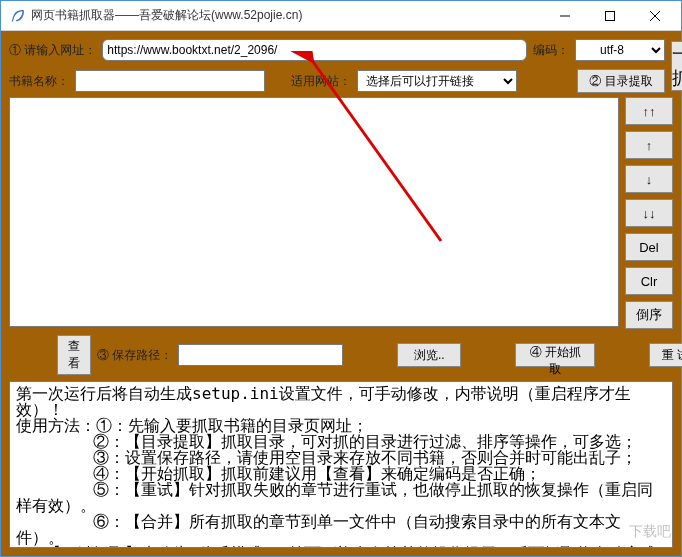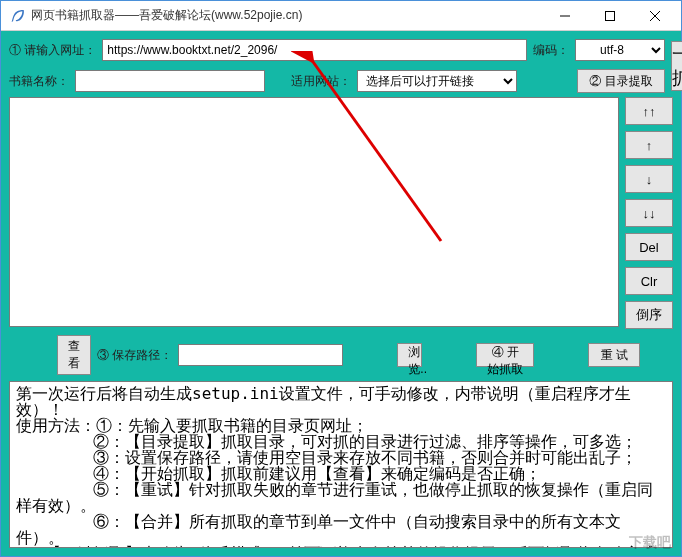--- a/index.html
+++ b/index.html
@@ -1,49 +1,49 @@
 <!DOCTYPE html>
 <html><head>
 <meta charset="utf-8">
 <style>
   * { box-sizing: border-box; margin: 0; padding: 0; }
   body { font-family: "Microsoft YaHei", SimSun, sans-serif; font-size: 12px; background: #fff; }
-  .window { width: 682px; height: 557px; border: 1px solid #4a90d9; background: #14b8a6; display: flex; flex-direction: column; position: relative; }
+  .window { width: 682px; height: 557px; border: 1px solid #4a90d9; background: #a16207; display: flex; flex-direction: column; position: relative; }
   .titlebar { height: 30px; background: #fff; border-bottom: 1px solid #d0d0d0; display: flex; align-items: center; padding: 0 4px 0 8px; }
   .feather { width: 16px; height: 16px; margin-right: 6px; }
   .titletext { flex: 1; font-size: 12px; color: #333; }
   .winbtn { width: 45px; height: 29px; display: flex; align-items: center; justify-content: center; color: #333; }
   .winbtn svg { width: 10px; height: 10px; }
 
   .topform { padding: 8px 8px 4px 8px; display: flex; flex-direction: column; gap: 6px; }
   .row { display: flex; align-items: center; gap: 6px; }
   .lbl { font-size: 12px; color: #222; white-space: nowrap; }
   input[type=text], select { border: 1px solid #7a7a7a; height: 22px; padding: 0 4px; font-size: 12px; background: #fff; }
-  .url-input { flex: 1; }
+  .url-input { flex: 1; border-radius: 6px; }
   .enc-select { width: 90px; padding-left: 20px; }
   .name-input { width: 190px; }
   .site-select { width: 160px; }
   .btn { border: 1px solid #888; background: #e6e6e6; height: 24px; padding: 0 10px; font-size: 12px; cursor: pointer; margin-left: 48px; }
   .btn-big { border: 1px solid #888; background: #e6e6e6; width: 48px; height: 50px; font-size: 18px; line-height: 24px; display: flex; align-items: center; justify-content: center; text-align: center; cursor: pointer; }
 
   .midarea { flex: 0 0 auto; padding: 0 8px; display: flex; gap: 6px; }
   .listbox { flex: 1; height: 230px; border: 1px solid #7a7a7a; background: #fff; position: relative; }
   .sidecol { width: 48px; display: flex; flex-direction: column; gap: 6px; }
   .sidebtn { border: 1px solid #888; background: #e6e6e6; height: 28px; font-size: 13px; display:flex; align-items:center; justify-content:center; cursor:pointer; }
 
   .pathrow { padding: 6px 8px; display: flex; align-items: center; gap: 6px; }
   .path-input { flex: 1; }
   .radiorow { padding: 2px 8px 6px 74px; display: flex; align-items: center; gap: 20px; font-size: 12px; }
   .radiorow label { display: flex; align-items: center; gap: 4px; }
 
   .logbox { margin: 0 8px 8px 8px; flex: 1; border: 1px solid #7a7a7a; background: #fff; padding: 4px 6px; font-size: 16px; line-height: 16px; overflow: hidden; color: #000; white-space: pre-wrap; font-family: SimSun, monospace; }
 
   .arrow-annot { position: absolute; left: 290px; top: 50px; pointer-events: none; }
 
-  .watermark { position: absolute; right: 10px; bottom: 4px; font-size: 14px; color: rgba(0,0,0,0.25); font-weight: bold; pointer-events:none; }
+  .watermark { position: absolute; right: 10px; bottom: 15px; font-size: 14px; color: rgba(0,0,0,0.25); font-weight: normal; pointer-events:none; }
 </style>
 </head>
 <body>
 
 <div class="window">
   <div class="titlebar">
     <svg class="feather" viewBox="0 0 24 24">
         <path fill="#3a76c4" d="M20 3c-3 0-9 1-12 6-2 3-3 8-4 12l2-1c1-4 2-8 4-10 3-4 8-5 10-5 0 3-1 8-5 11-2 2-5 2-5 2l1 2s4 0 7-3c4-4 5-11 4-14h-2z"></path>
       </svg>
     <span class="titletext">网页书籍抓取器——吾爱破解论坛(www.52pojie.cn)</span>
@@ -99,22 +99,22 @@
       <button class="sidebtn">倒序</button>
     </div>
   </div>
 
   <div class="pathrow">
     <button class="btn" style="width:52px; height:40px;">查看</button>
     <div style="flex:1; display:flex; flex-direction:row; ">
       <div class="row">
         <span class="lbl">③ 保存路径：</span>
         <input class="path-input" type="text" value="" style="">
-        <button class="btn" style="width:25px;">浏览..</button>
-        <button class="btn" style="width:58px;">④ 开始抓取</button>
+        <button class="btn" style="width:64px;">浏览..</button>
+        <button class="btn" style="width:80px;">④ 开始抓取</button>
         <button class="btn" style="width:52px;">重 试</button>
         <button class="btn" style="width:52px;">⑤ 合并</button>
       </div>
     </div>
   </div>
 
   <div class="logbox">第一次运行后将自动生成setup.ini设置文件，可手动修改，内带说明（重启程序才生效）！
 使用方法：①：先输入要抓取书籍的目录页网址；
         ②：【目录提取】抓取目录，可对抓的目录进行过滤、排序等操作，可多选；
         ③：设置保存路径，请使用空目录来存放不同书籍，否则合并时可能出乱子；

